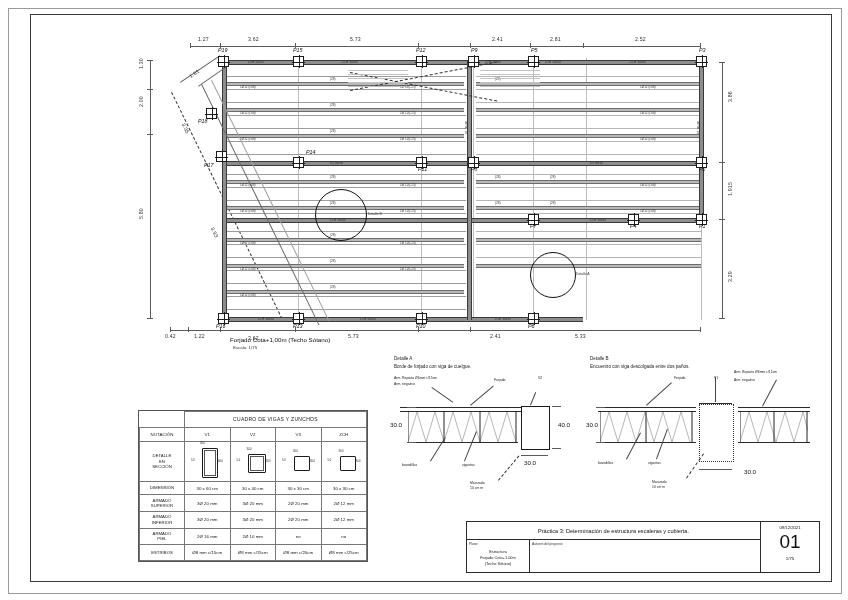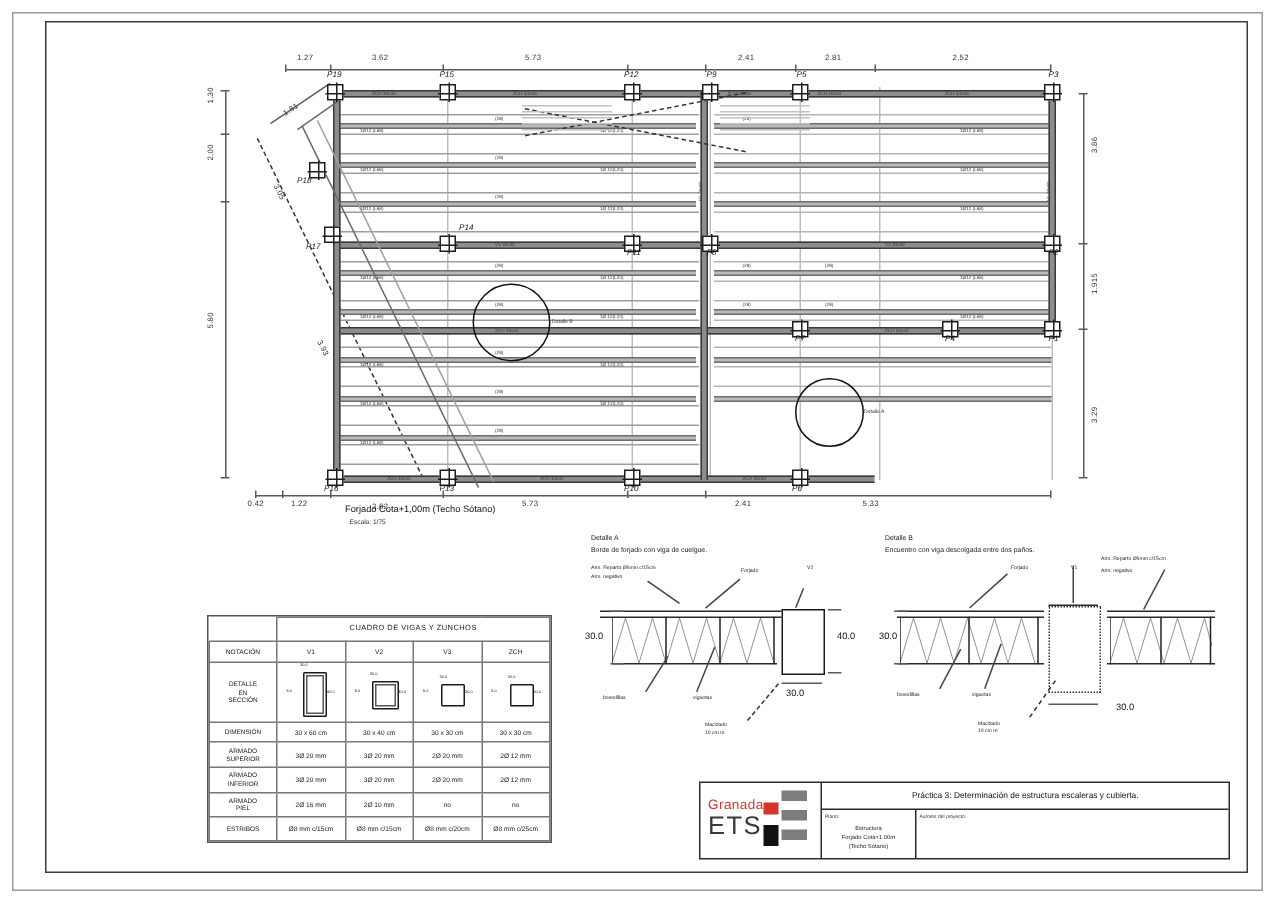--- a/index.html
+++ b/index.html
@@ -514,38 +514,34 @@
         <td>Ø8 mm c/15cm</td>
         <td>Ø8 mm c/15cm</td>
         <td>Ø8 mm c/20cm</td>
         <td>Ø8 mm c/25cm</td>
       </tr>
     </tbody>
       </table>
   </div>
 
   <div id="tblock">
-    <div class="tb-logo">
-      <div class="t granada">Granada</div>
-      <div class="t ets">ETS</div>
-      <div class="sq" style="left:42px;top:13px;width:10px;height:8px;background:#d4342b;"></div>
-      <div class="sq" style="left:42px;top:28px;width:10px;height:14px;background:#111;"></div>
-      <div class="sq" style="left:54px;top:5px;width:17px;height:7px;background:#7d7d7d;"></div>
-      <div class="sq" style="left:54px;top:18px;width:17px;height:7px;background:#7d7d7d;"></div>
-      <div class="sq" style="left:54px;top:31px;width:17px;height:7px;background:#7d7d7d;"></div>
-    </div>
     <div class="tb-mid">
       <div class="tb-title">Práctica 3: Determinación de estructura escaleras y cubierta.</div>
       <div class="tb-row2">
         <div class="tb-plano">
           <div class="t lbl-sm">Plano:</div>
           <div class="t" style="left:0;right:0;top:9px;text-align:center;font-size:3.9px;width:100%;">Estructura</div>
           <div class="t" style="left:0;right:0;top:15px;text-align:center;font-size:3.9px;width:100%;">Forjado Cota+1.00m</div>
           <div class="t" style="left:0;right:0;top:21px;text-align:center;font-size:3.9px;width:100%;">(Techo Sótano)</div>
         </div>
         <div class="tb-aut">
           <div class="t lbl-sm">Autores del proyecto:</div>
         </div>
       </div>
     </div>
+    <div class="tb-right">
+      <div class="tb-date">09/12/2021</div>
+      <div class="tb-num">01</div>
+      <div class="tb-scale">1/75</div>
+    </div>
   </div>
 
 </div>
 
 </body></html>

